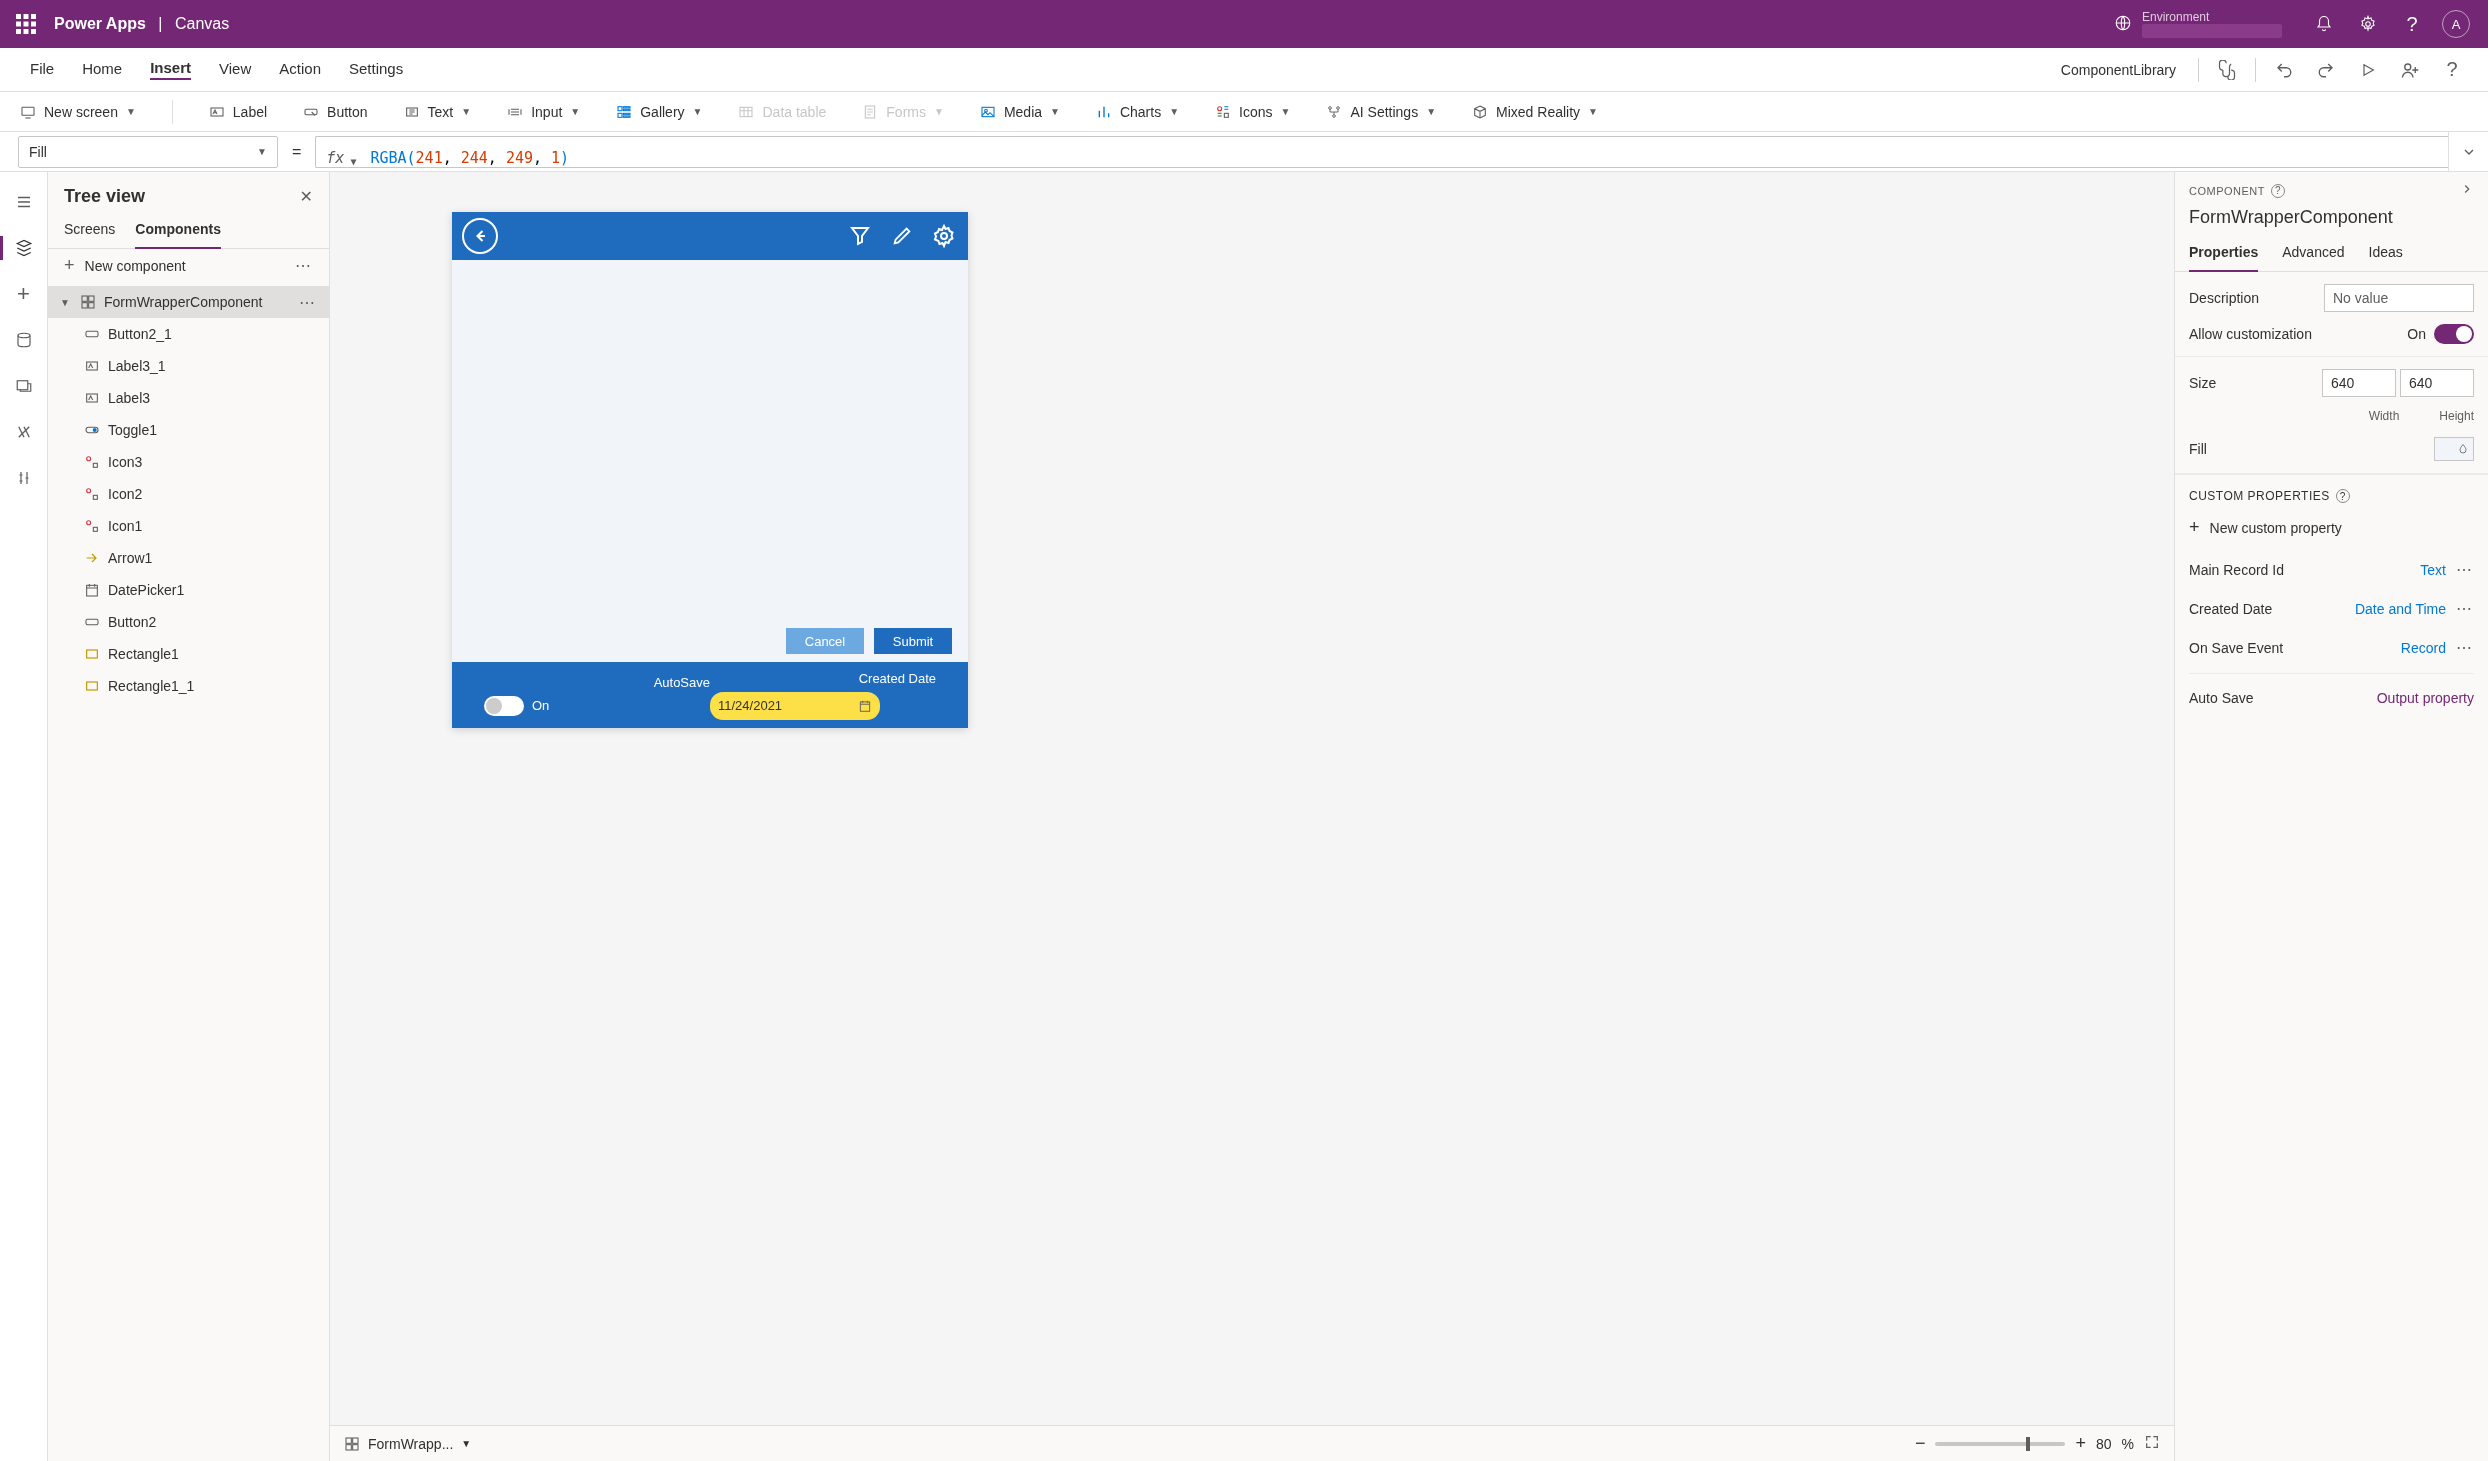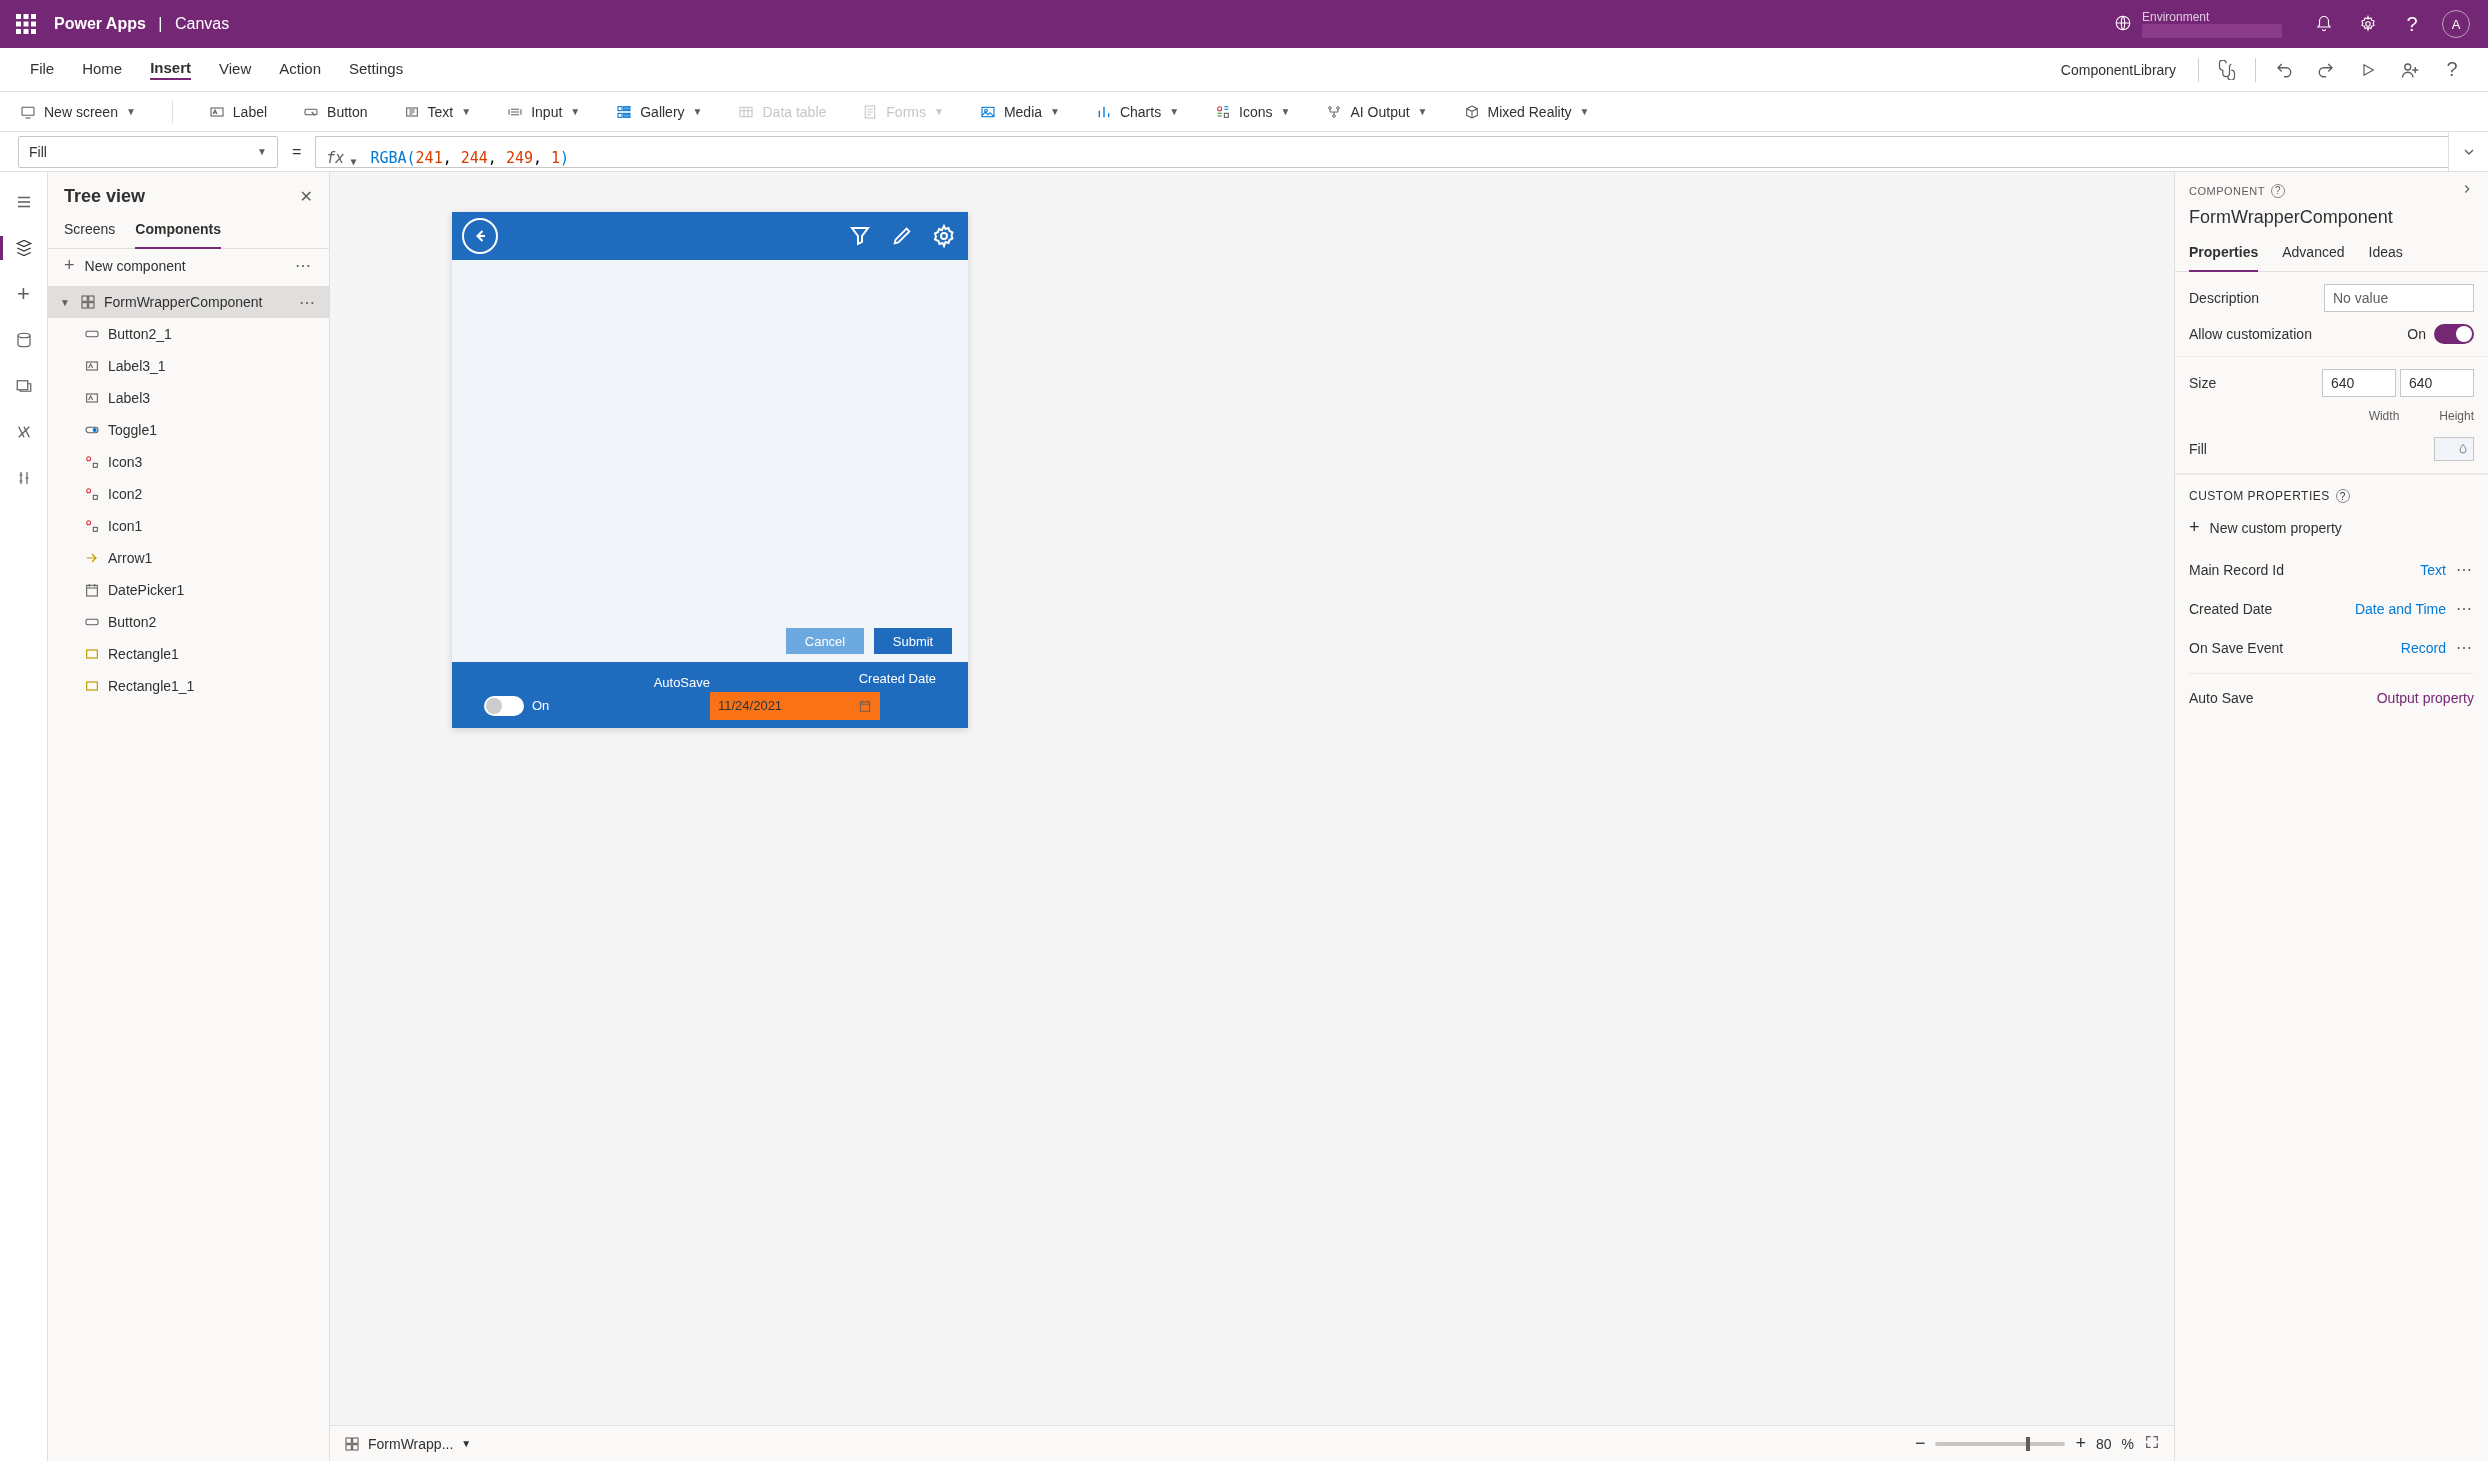--- a/index.html
+++ b/index.html
@@ -76,21 +76,21 @@
 .cf-ticon { width: 28px; height: 28px; color: #fff; display: flex; align-items: center; justify-content: center; cursor: pointer; }
 .cf-body { position: absolute; top: 48px; left: 0; right: 0; bottom: 66px; background: #f1f4f9; }
 .cf-buttons { position: absolute; bottom: 74px; right: 16px; display: flex; gap: 10px; }
 .cf-btn { width: 78px; height: 26px; display: flex; align-items: center; justify-content: center; color: #fff; font-size: 13px; cursor: pointer; }
 .cf-btn.cancel { background: #6ca9e0; }
 .cf-btn.submit { background: #1f6cbf; }
 .cf-footer { position: absolute; left: 0; right: 0; bottom: 0; height: 66px; background: #1f6cbf; color: #fff; display: flex; align-items: stretch; padding: 6px 32px; }
 .cf-footer .col { display: flex; flex-direction: column; justify-content: center; gap: 6px; flex: 1; font-size: 13px; }
 .cf-toggle { width: 40px; height: 20px; background: #fff; border-radius: 10px; position: relative; }
 .cf-toggle .knob { position: absolute; left: 2px; top: 2px; width: 16px; height: 16px; border-radius: 50%; background: #ccc; }
-.cf-date { width: 170px; height: 28px; background: #f97316; color: #333; display: flex; align-items: center; padding: 0 8px; justify-content: space-between; font-size: 13px; }
+.cf-date { width: 170px; height: 28px; background: #fde047; color: #333; display: flex; align-items: center; padding: 0 8px; justify-content: space-between; font-size: 13px; border-radius: 13px; }
 .canvas-status { height: 36px; border-top: 1px solid #e1dfdd; display: flex; align-items: center; padding: 0 14px; gap: 14px; background: #faf9f8; }
 .canvas-status .cs-left { display: flex; align-items: center; gap: 8px; cursor: pointer; }
 .canvas-status .flex { flex: 1; }
 .zoom-row { display: flex; align-items: center; gap: 10px; }
 .zoom-slider { width: 130px; height: 4px; background: #c8c6c4; position: relative; border-radius: 2px; }
 .zoom-slider .knob { position: absolute; top: -5px; left: 70%; width: 4px; height: 14px; background: #605e5c; }
 .proppanel { width: 314px; border-left: 1px solid #e1dfdd; background: #faf9f8; display: flex; flex-direction: column; overflow: auto; }
 .pp-header { padding: 10px 14px 4px 14px; }
 .pp-caption { font-size: 11px; color: #605e5c; letter-spacing: 0.5px; text-transform: uppercase; display: flex; align-items: center; justify-content: space-between; }
 .pp-caption .help { width: 14px; height: 14px; border: 1px solid #8a8886; border-radius: 50%; display: inline-flex; align-items: center; justify-content: center; font-size: 10px; }
@@ -329,21 +329,21 @@
   </div>
   <div class="tool-btn">
     <span class="tool-icon">
         <svg class="icon-svg" viewBox="0 0 24 24" fill="none" stroke="#605e5c" stroke-width="1.4">
           <circle cx="6" cy="6" r="2"></circle>
           <circle cx="18" cy="6" r="2"></circle>
           <circle cx="12" cy="18" r="2"></circle>
           <path d="M6 8v4h12V8M12 12v4"></path>
         </svg>
       </span>
-    <span>AI Output</span>
+    <span>AI Settings</span>
     <span class="chev">▼</span>
   </div>
   <div class="tool-btn">
     <span class="tool-icon">
         <svg class="icon-svg" viewBox="0 0 24 24" fill="none" stroke="#605e5c" stroke-width="1.6">
           <path d="M12 3l8 4v10l-8 4-8-4V7l8-4zM4 7l8 4 8-4M12 11v10"></path>
         </svg>
       </span>
     <span>Mixed Reality</span>
     <span class="chev">▼</span>

